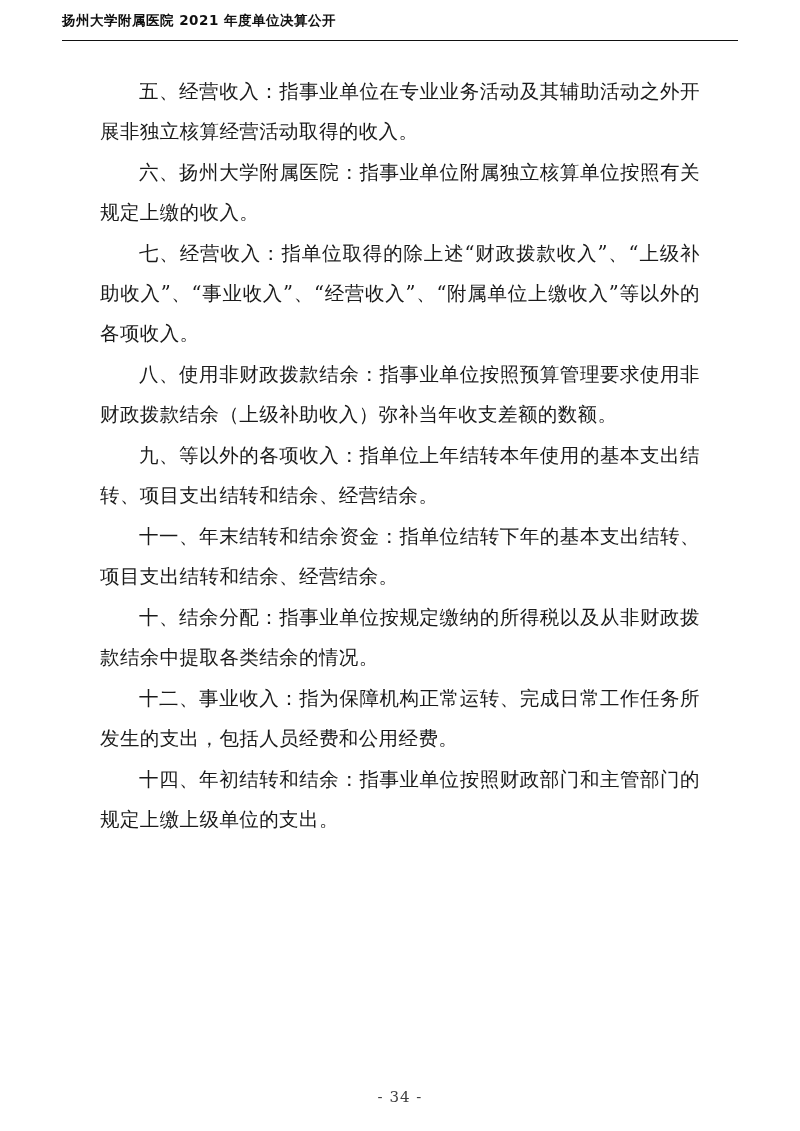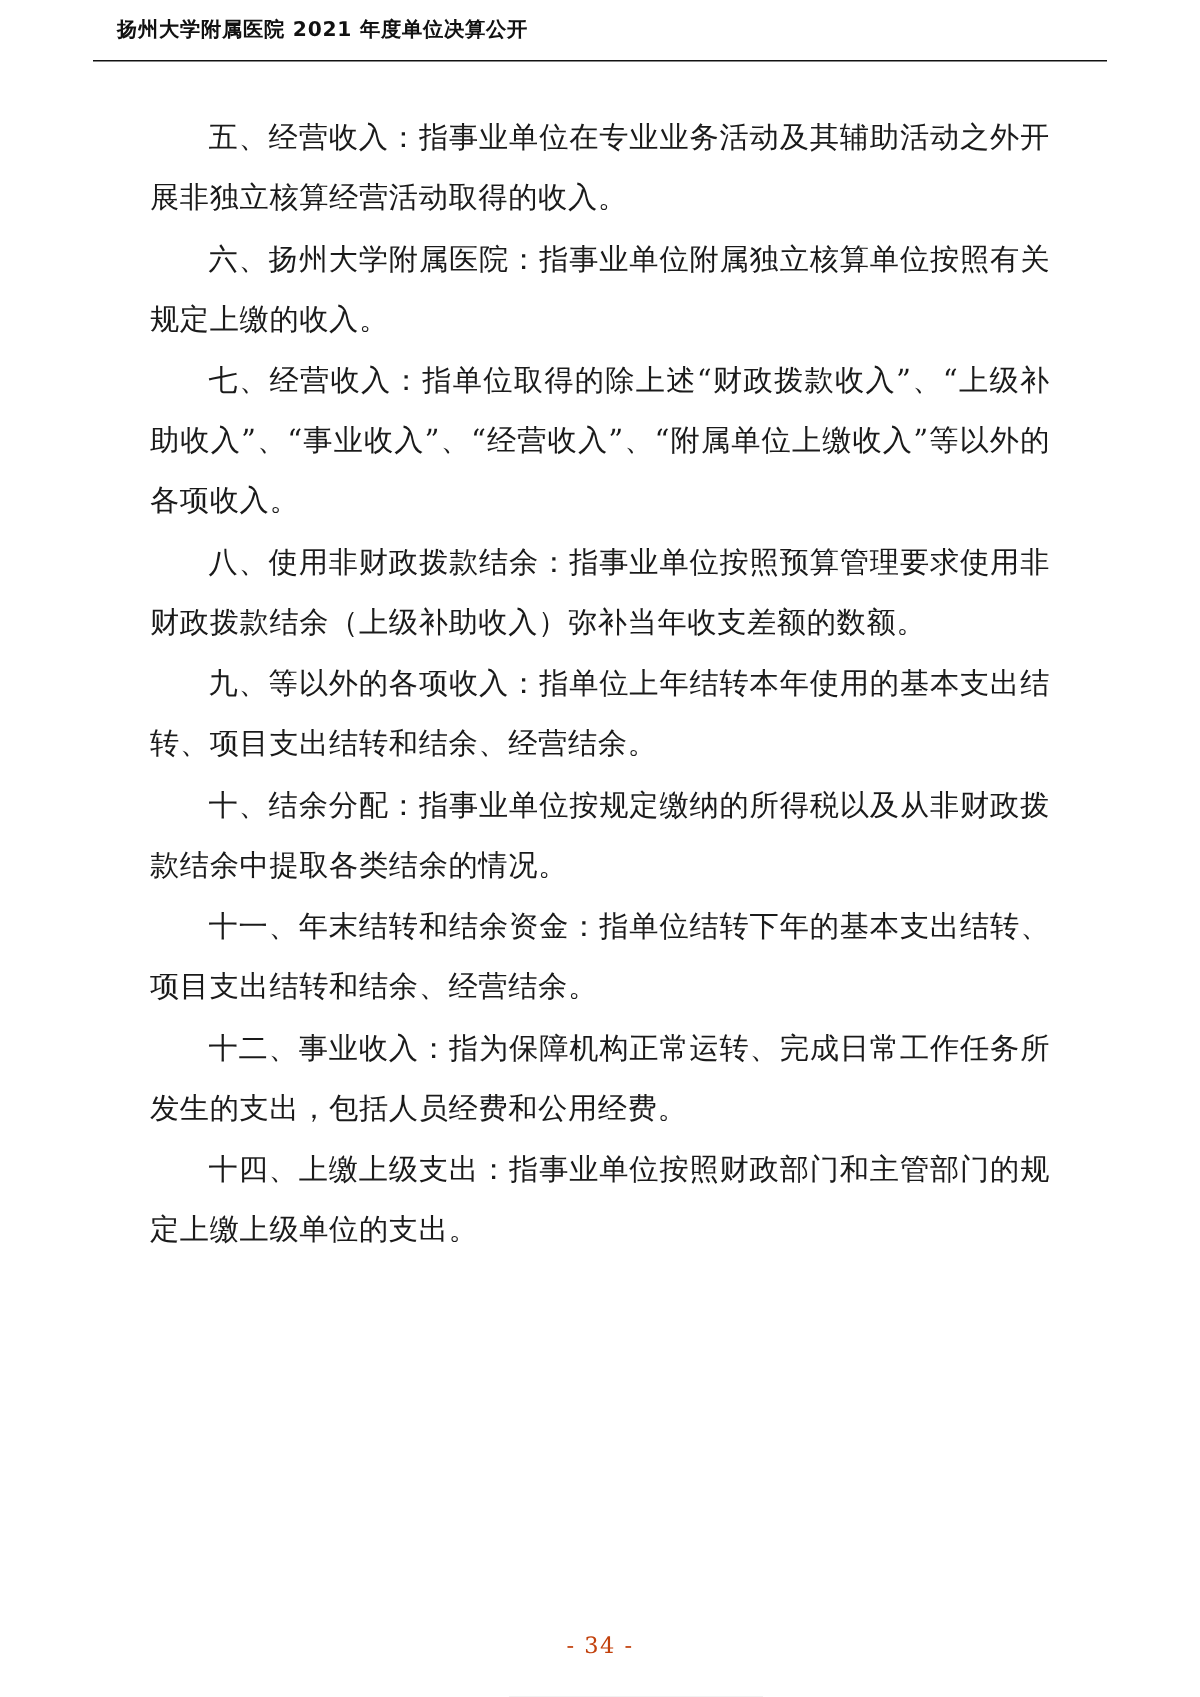--- a/index.html
+++ b/index.html
@@ -13,21 +13,21 @@
     background: #ffffff;
     position: relative;
     box-sizing: border-box;
     font-family: "DejaVu Serif", "Liberation Serif", serif;
     color: #1a1a1a;
     overflow: hidden;
   }
   .header {
     position: absolute;
     top: 0;
-    left: 16px;
+    left: 0;
     width: 706px;
     height: 44px;
     box-sizing: border-box;
     padding: 14px 62px 0 62px;
   }
   .header-text {
     font-size: 13.5px;
     font-weight: bold;
     letter-spacing: 0.5px;
     line-height: 1;
@@ -64,21 +64,21 @@
     font-weight: normal;
   }
   .footer {
     position: absolute;
     left: 0;
     width: 800px;
     top: 1088px;
     text-align: center;
     font-size: 15px;
     letter-spacing: 1px;
-    color: #c2410c;
+    color: #404040;
   }
 </style>
 </head>
 <body>
 
 <div class="page">
 
   <div class="header">
     <div class="header-text">扬州大学附属医院 2021 年度单位决算公开</div>
   </div>
@@ -100,34 +100,34 @@
 
     <p class="para">
       <span class="b">八、使用非财政拨款结余：</span><span>指事业单位按照预算管理要求使用非财政拨款结余（上级补助收入）弥补当年收支差额的数额。</span>
     </p>
 
     <p class="para">
       <span class="b">九、等以外的各项收入：</span><span>指单位上年结转本年使用的基本支出结转、项目支出结转和结余、经营结余。</span>
     </p>
 
     <p class="para">
-      <span class="b">十、结余分配：</span><span>指事业单位按规定缴纳的所得税以及从非财政拨款结余中提取各类结余的情况。</span>
+      <span class="b">十一、年末结转和结余资金：</span><span>指单位结转下年的基本支出结转、项目支出结转和结余、经营结余。</span>
     </p>
 
     <p class="para">
-      <span class="b">十一、年末结转和结余资金：</span><span>指单位结转下年的基本支出结转、项目支出结转和结余、经营结余。</span>
+      <span class="b">十、结余分配：</span><span>指事业单位按规定缴纳的所得税以及从非财政拨款结余中提取各类结余的情况。</span>
     </p>
 
     <p class="para">
       <span class="b">十二、事业收入：</span><span>指为保障机构正常运转、完成日常工作任务所发生的支出，包括人员经费和公用经费。</span>
     </p>
 
 
     <p class="para">
-      <span class="b">十四、上缴上级支出：</span><span>指事业单位按照财政部门和主管部门的规定上缴上级单位的支出。</span>
+      <span class="b">十四、年初结转和结余：</span><span>指事业单位按照财政部门和主管部门的规定上缴上级单位的支出。</span>
     </p>
 
   </div>
 
   <div class="footer">
     <span>- 34 -</span>
   </div>
 
 </div>
 

